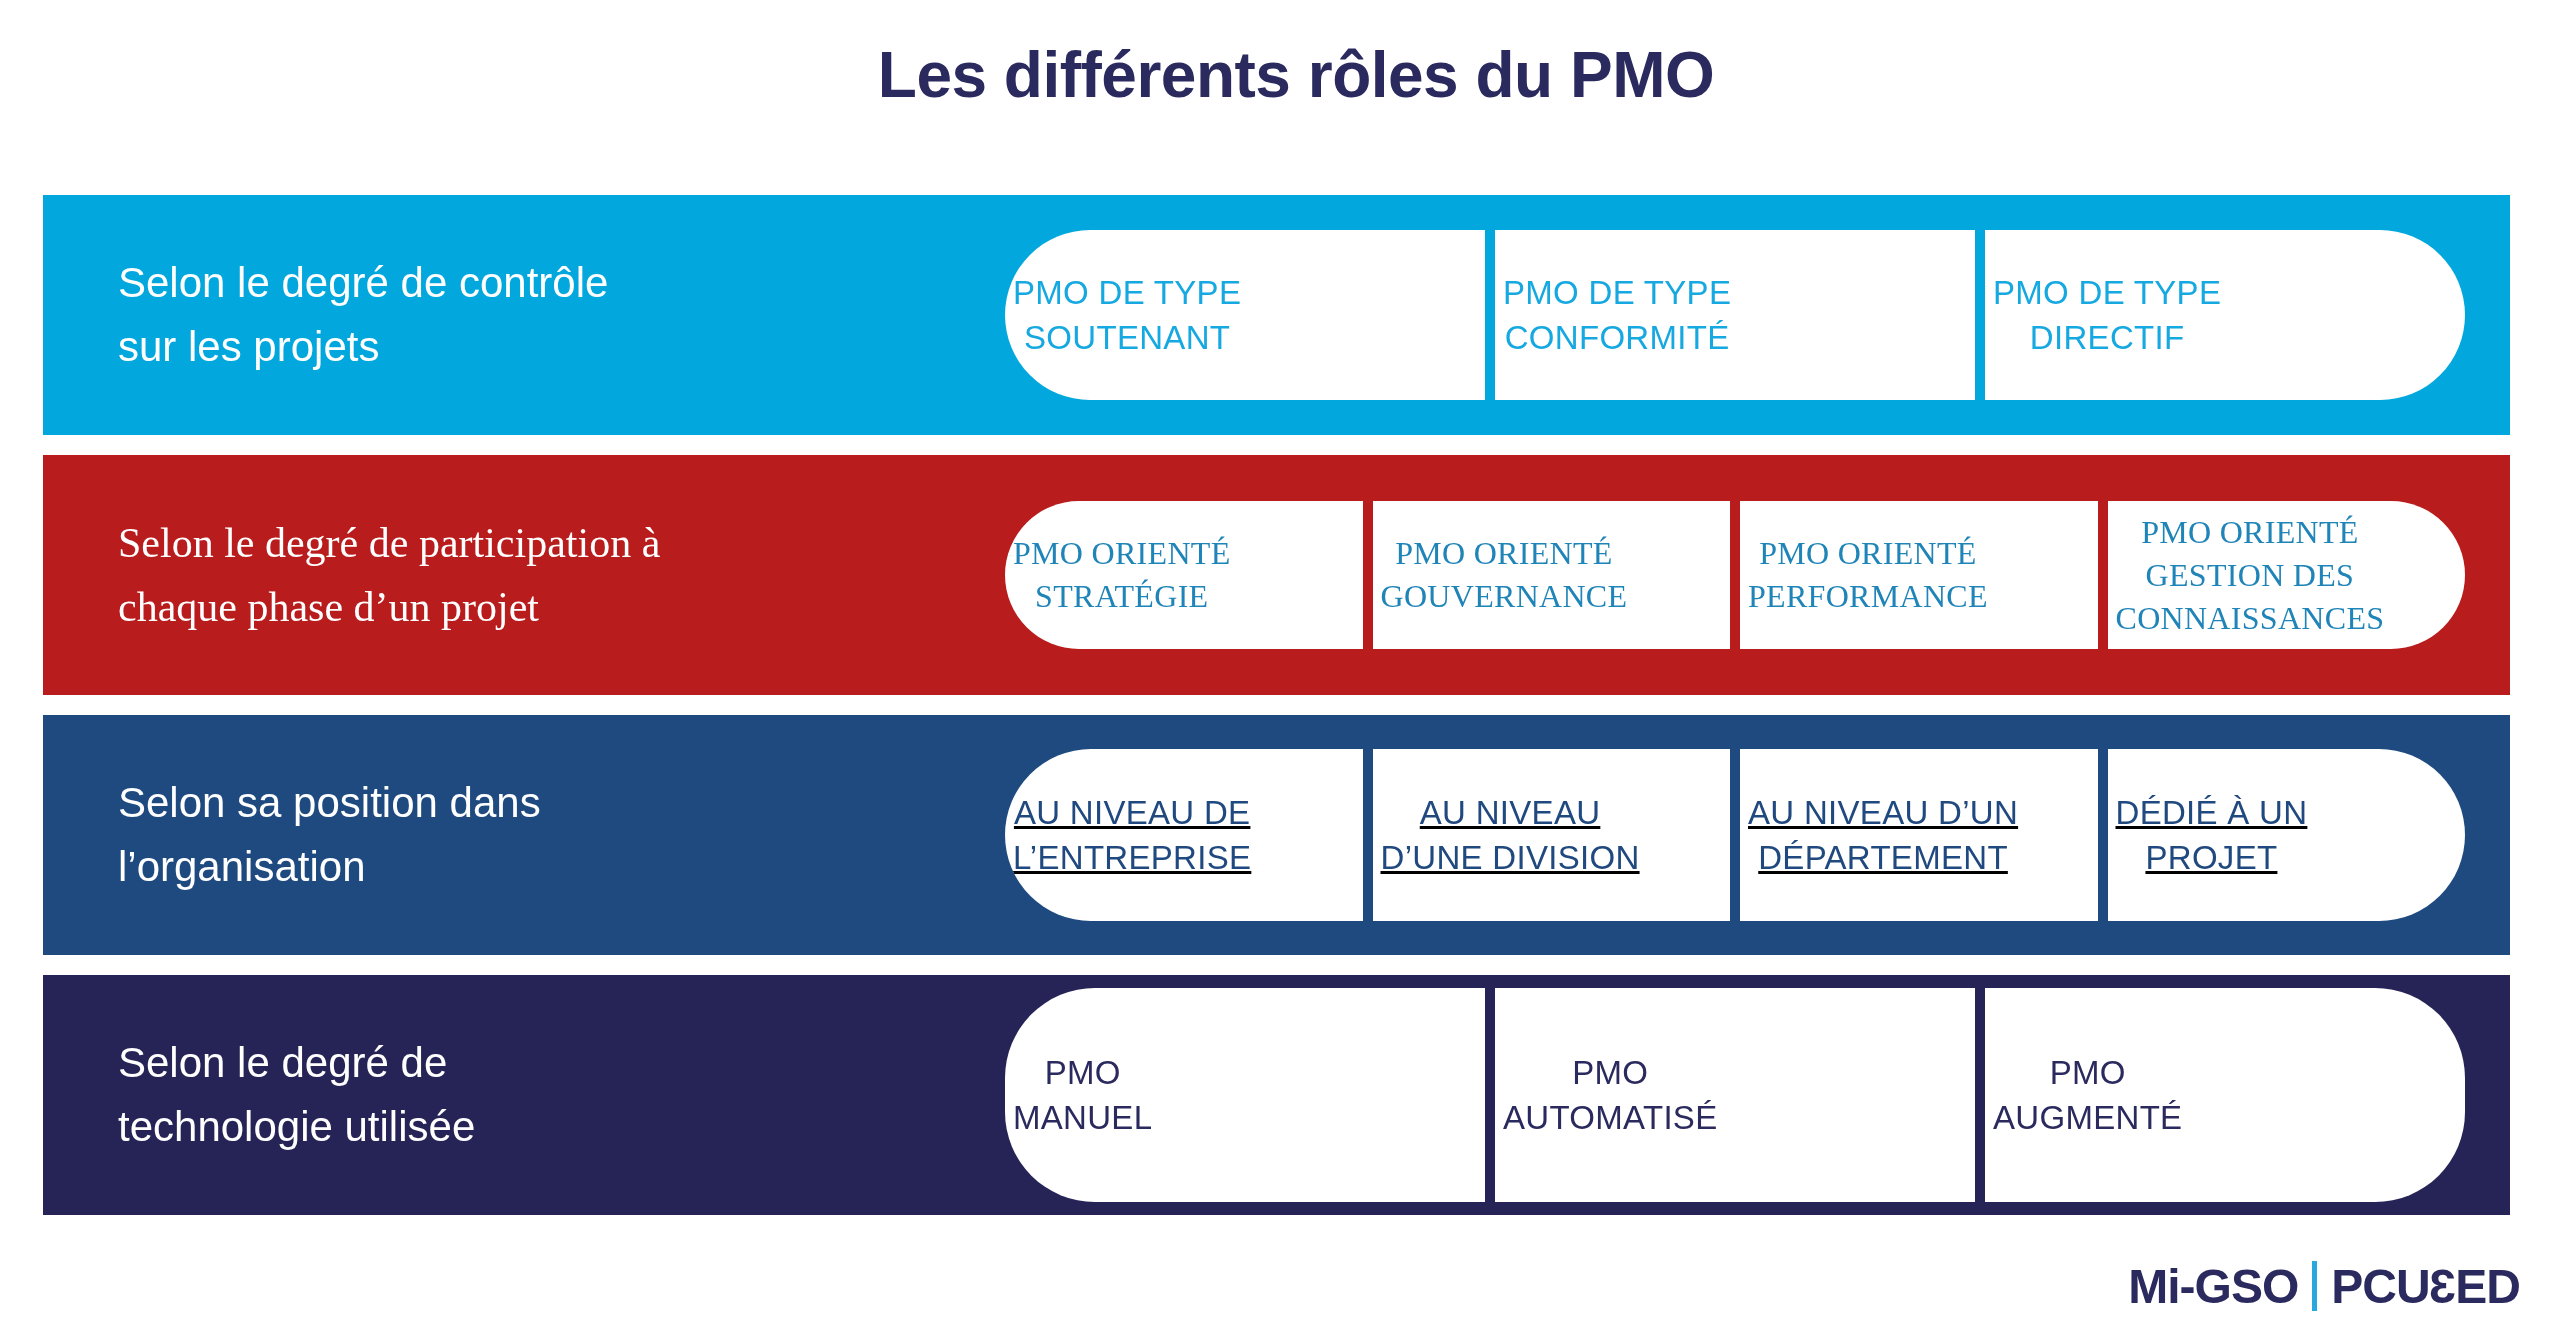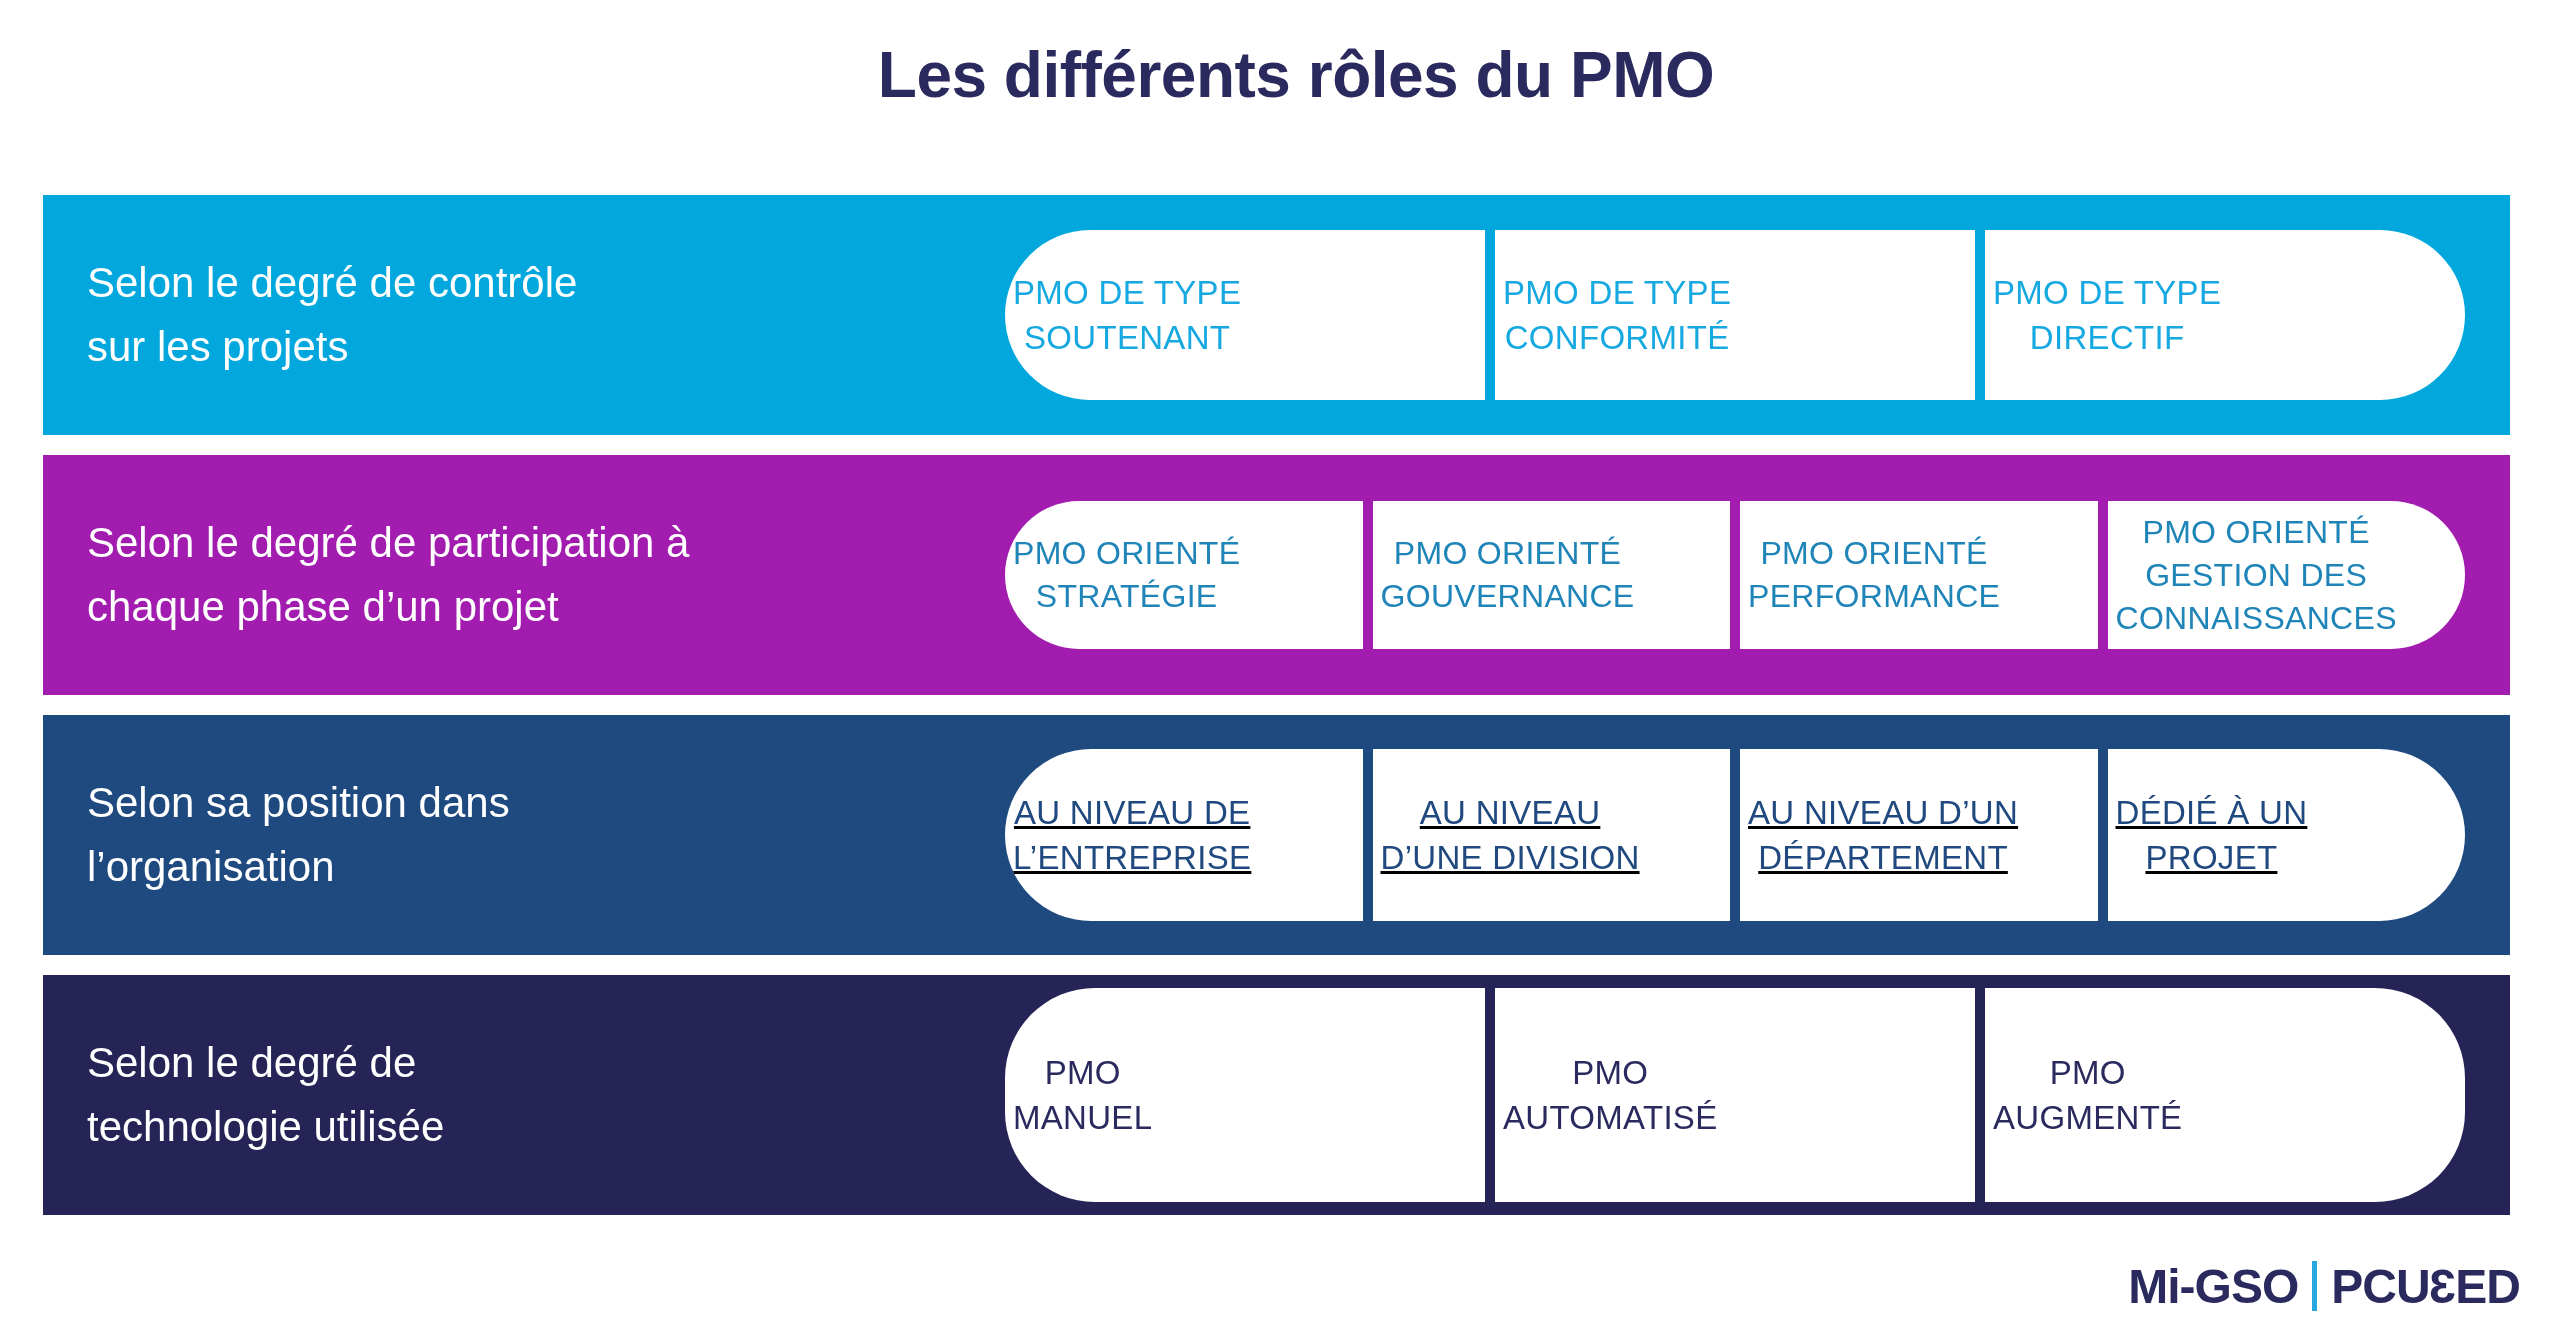--- a/index.html
+++ b/index.html
@@ -40,21 +40,21 @@
   .row {
     position: relative;
     display: flex;
     align-items: center;
     height: 240px;
     margin-bottom: 20px;
     box-sizing: border-box;
   }
   .row-label {
     box-sizing: border-box;
-    padding-left: 44px;
+    padding-left: 75px;
     padding-right: 20px;
     width: 962px;
     flex: 0 0 962px;
     color: #ffffff;
     font-size: 42px;
     line-height: 64px;
     font-weight: 400;
   }
   .row-label .ln { display: block; white-space: nowrap; }
 
@@ -81,21 +81,21 @@
     box-sizing: border-box;
     padding: 0 8px;
   }
   .pill + .pill { margin-left: 10px; }
   .pill-text { display: block; }
   .pill-text .ln { display: block; white-space: nowrap; }
 
   
   .row.r1 { background: #02a8dd; }
   .row.r1 .pill { color: #16a8e0; }
-  .row.r2 { background: #a21caf; }
+  .row.r2 { background: #b91c1c; font-family: Liberation Serif, serif; }
   .row.r2 .pill { color: #1f84b8; }
   .row.r3 { background: #1e4a80; }
   .row.r3 .pill { color: #20497f; }
   .row.r4 { background: #262456; }
   .row.r4 .pill { color: #2b2a5e; }
 
   .row.r1 .pill-group, .row.r2 .pill-group,
   .row.r3 .pill-group, .row.r4 .pill-group { gap: 0; }
 
   

